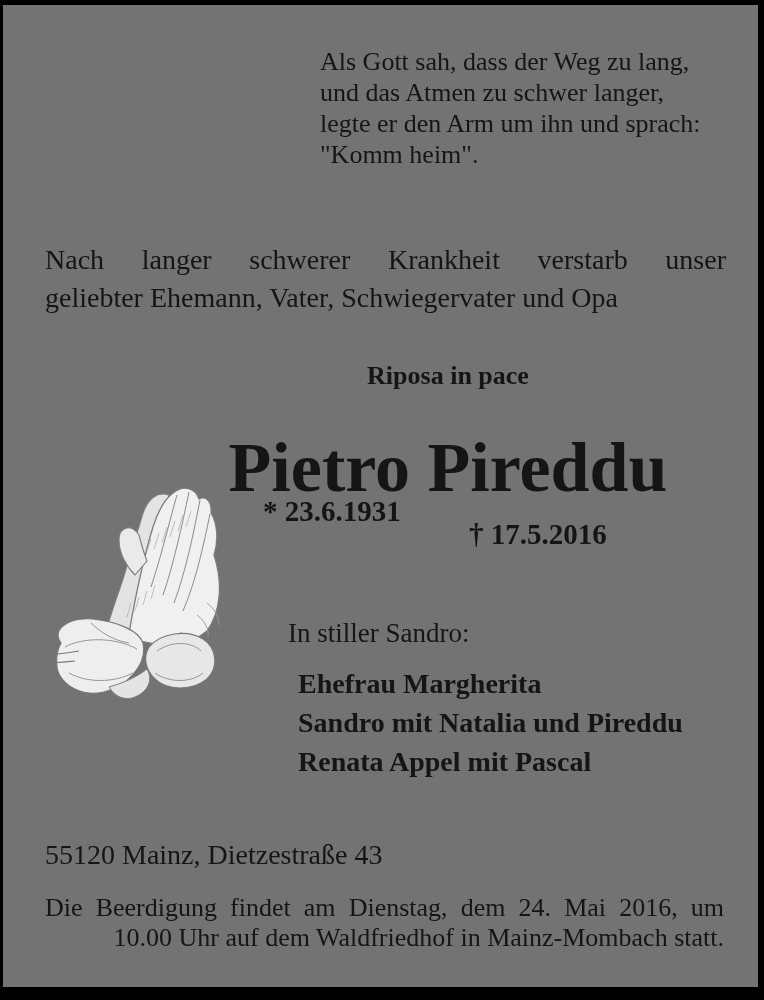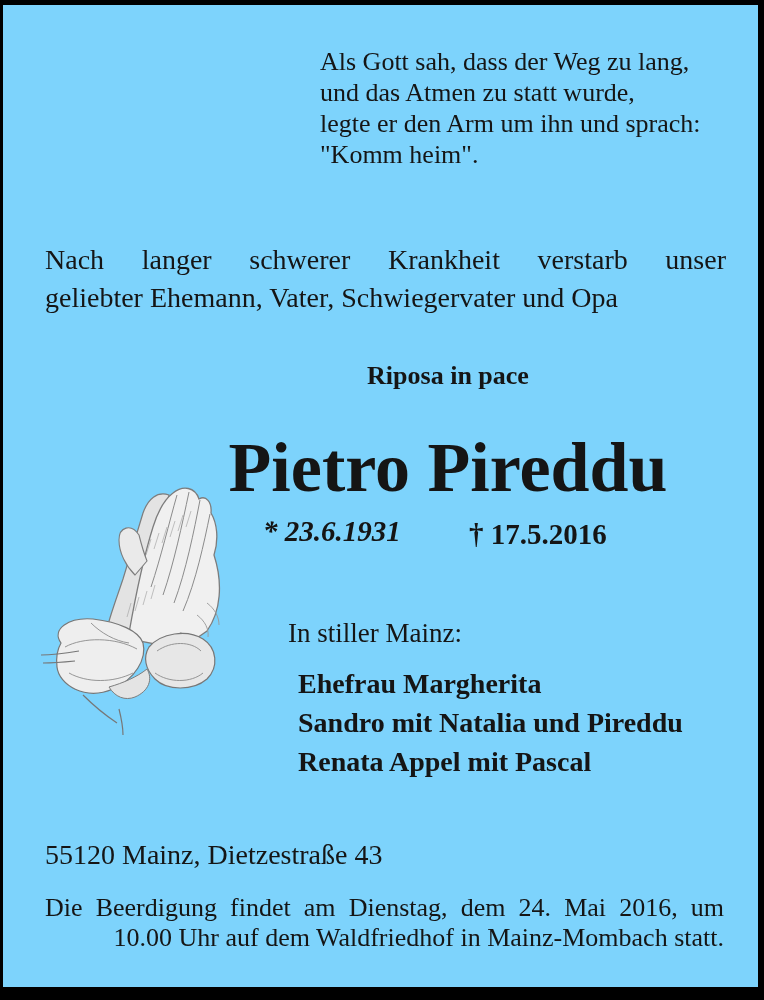--- a/index.html
+++ b/index.html
@@ -5,21 +5,21 @@
   html, body {
     margin: 0;
     padding: 0;
     background: #ffffff;
   }
   .page {
     position: relative;
     width: 764px;
     height: 1000px;
     box-sizing: border-box;
-    background: #7dd3fc;
+    background: #737373;
     border-top: 5px solid #000;
     border-right: 6px solid #000;
     border-bottom: 13px solid #000;
     border-left: 3px solid #000;
     overflow: hidden;
     font-family: "Liberation Serif", "DejaVu Serif", serif;
     color: #151515;
   }
   .abs { position: absolute; }
 
@@ -47,21 +47,21 @@
     text-align: center;
     font-size: 70px; font-weight: bold;
     line-height: 1;
     white-space: nowrap;
   }
 
   .dates {
     font-size: 29px; font-weight: bold;
     white-space: nowrap;
   }
-  .birth-date { left: 260px; top: 510px; font-style: italic; }
+  .birth-date { left: 260px; top: 490px; }
   .death-date { left: 466px; top: 513px; }
 
   .mourning-label {
     left: 285px; top: 613px;
     font-size: 27px;
   }
   .mourners {
     left: 295px; top: 659px;
     font-size: 28px; font-weight: bold;
     line-height: 39px;
@@ -84,21 +84,21 @@
     width: 232px; height: 254px;
   }
 </style>
 </head>
 <body>
 
 <div class="page">
 
   <div class="abs poem">
     <div>Als Gott sah, dass der Weg zu lang,</div>
-    <div>und das Atmen zu statt wurde,</div>
+    <div>und das Atmen zu schwer langer,</div>
     <div>legte er den Arm um ihn und sprach:</div>
     <div>"Komm heim".</div>
   </div>
 
   <div class="abs epitaph">Riposa in pace</div>
 
   <div class="abs intro">
     <div class="justify-full">Nach langer schwerer Krankheit verstarb unser</div>
     <div class="line2">geliebter Ehemann, Vater, Schwiegervater und Opa</div>
   </div>
@@ -136,21 +136,21 @@
 
     <path d="M34,164 C52,154 84,154 106,166 M38,190 C56,200 82,200 102,190 M60,140 C70,150 84,158 98,160" fill="none" stroke="#8b8b8b" stroke-width="0.9"></path>
 
     <path d="M10,172 C24,172 36,170 48,168 M12,180 C24,180 34,179 44,178
              M52,212 C62,222 74,232 86,240 M88,226 C90,234 92,244 92,252" fill="none" stroke="#777777" stroke-width="1.2"></path>
 
     <path d="M120,56 l-5,16 M128,50 l-5,16 M136,44 l-5,16 M144,38 l-5,16 M152,32 l-5,16 M160,28 l-5,16" stroke="#a8a8a8" stroke-width="0.7" fill="none"></path>
     <path d="M100,120 l-4,14 M108,114 l-4,14 M116,108 l-4,14 M124,102 l-4,14" stroke="#a8a8a8" stroke-width="0.7" fill="none"></path>
   </svg>
 
-  <div class="abs mourning-label">In stiller Mainz:</div>
+  <div class="abs mourning-label">In stiller Sandro:</div>
   <div class="abs mourners">
     <div>Ehefrau Margherita</div>
     <div>Sandro mit Natalia und Pireddu</div>
     <div>Renata Appel mit Pascal</div>
   </div>
 
   <div class="abs address">55120 Mainz, Dietzestraße 43</div>
 
   <div class="abs funeral">
     <div class="justify-full">Die Beerdigung findet am Dienstag, dem 24. Mai 2016, um</div>

